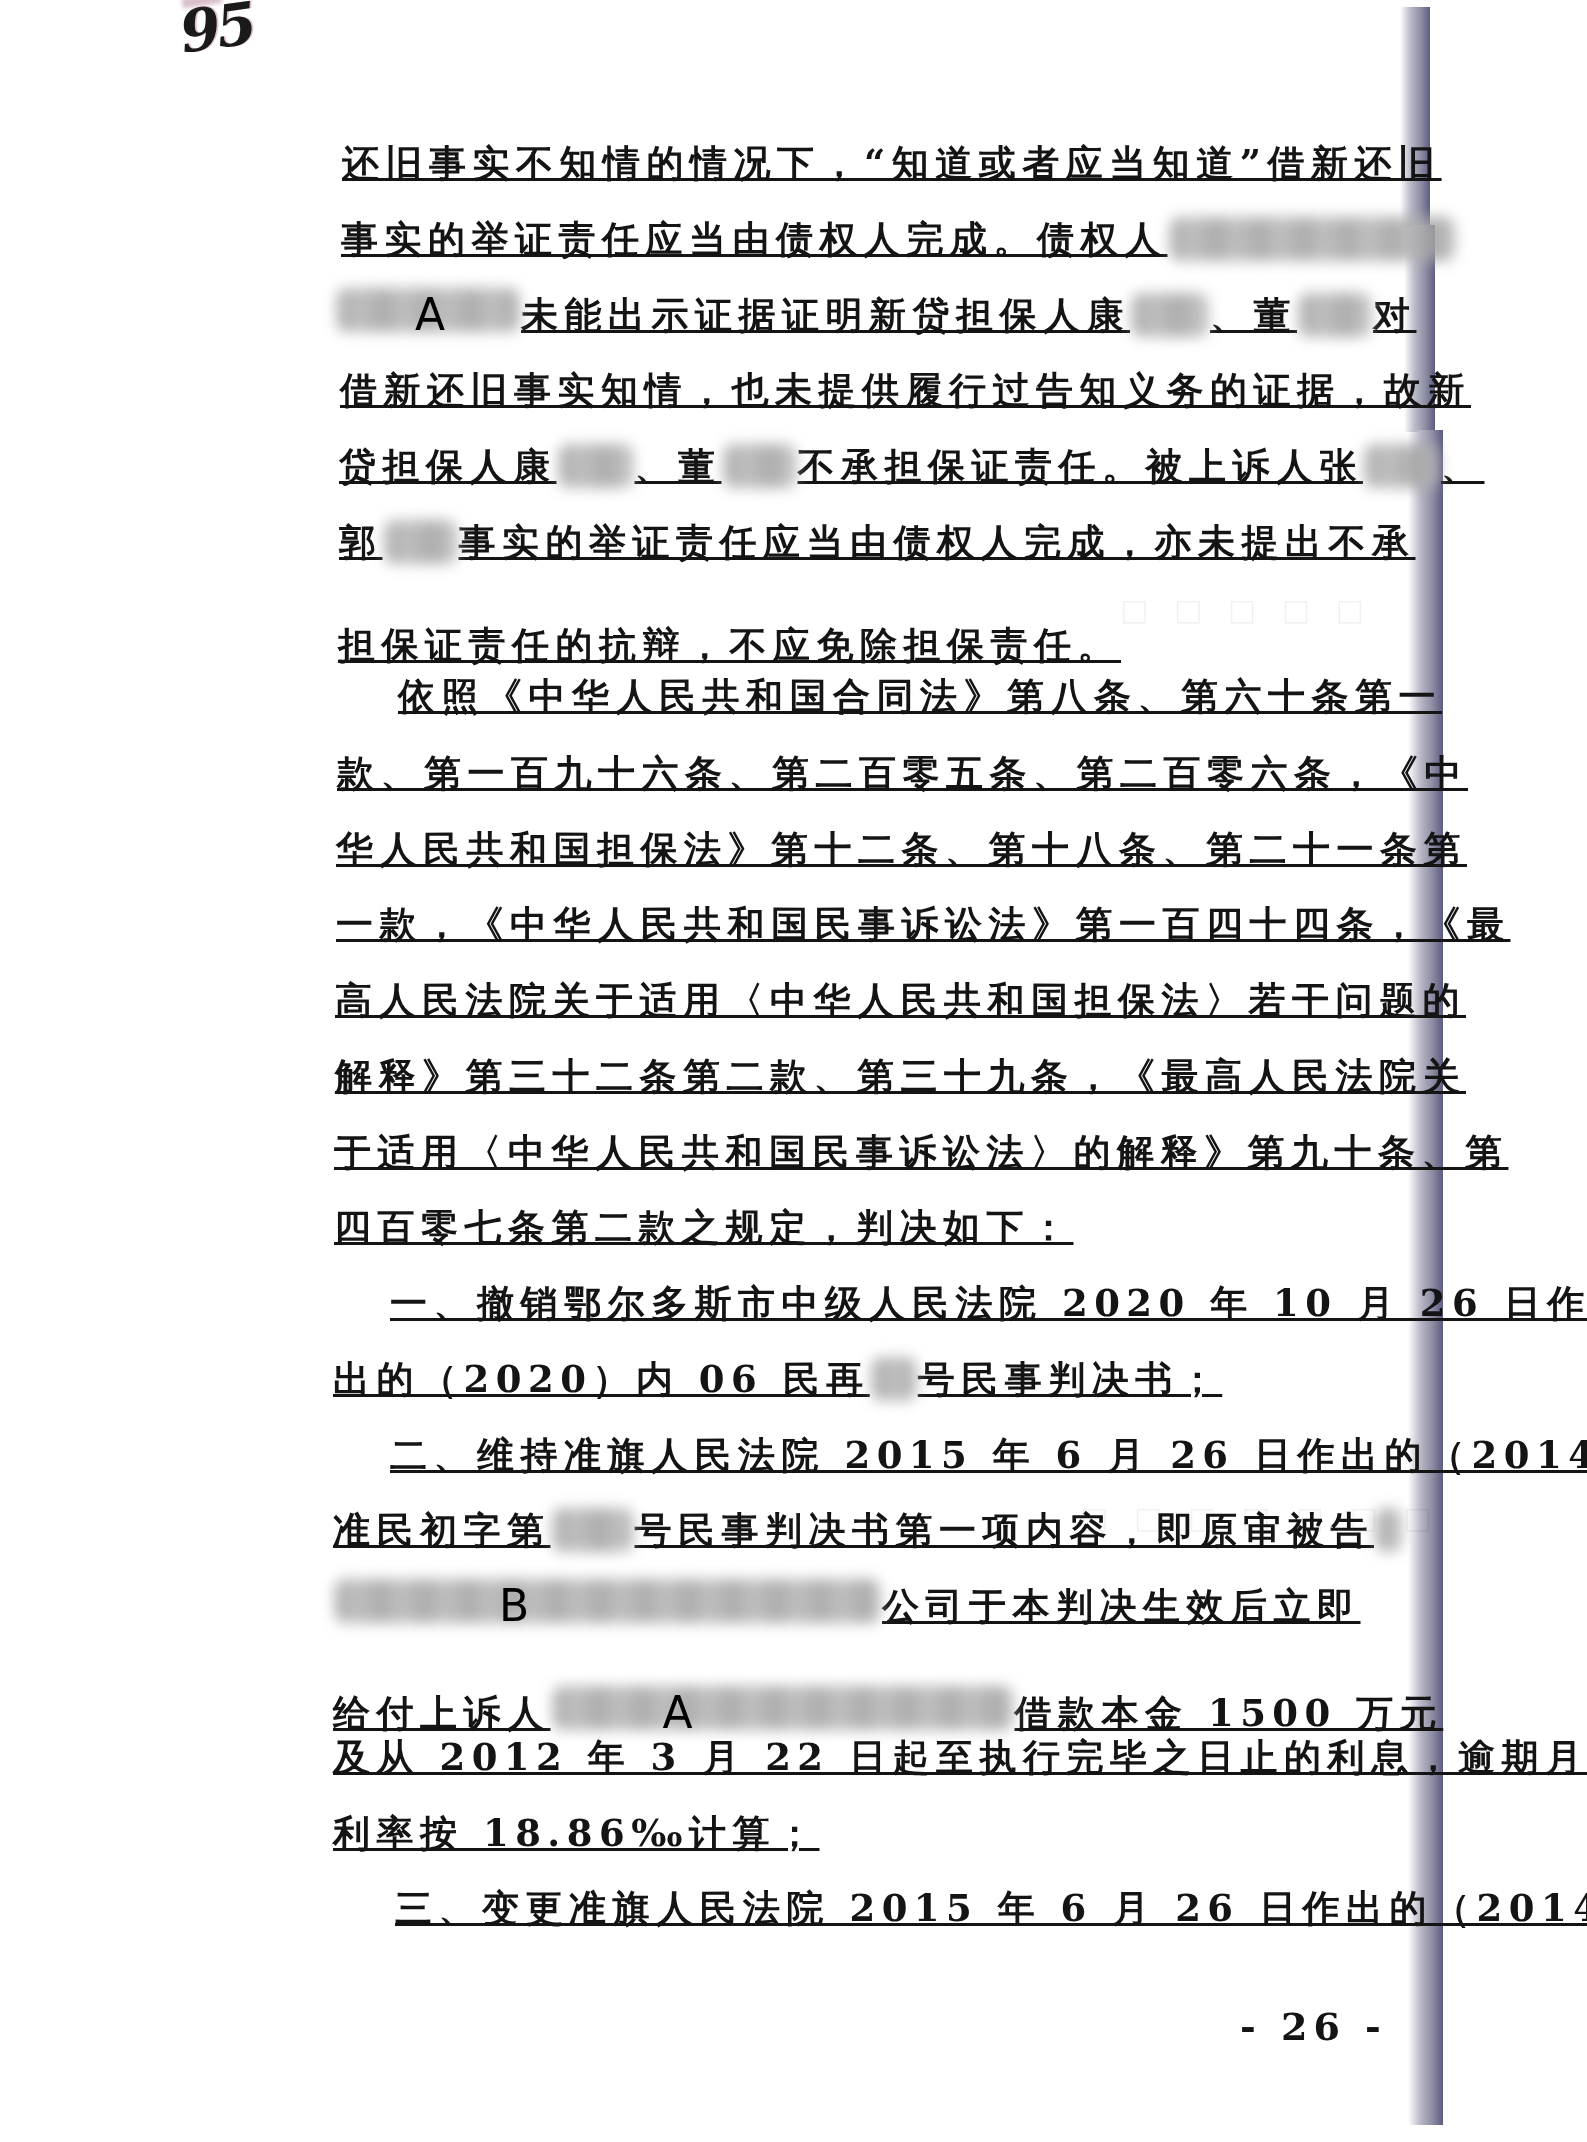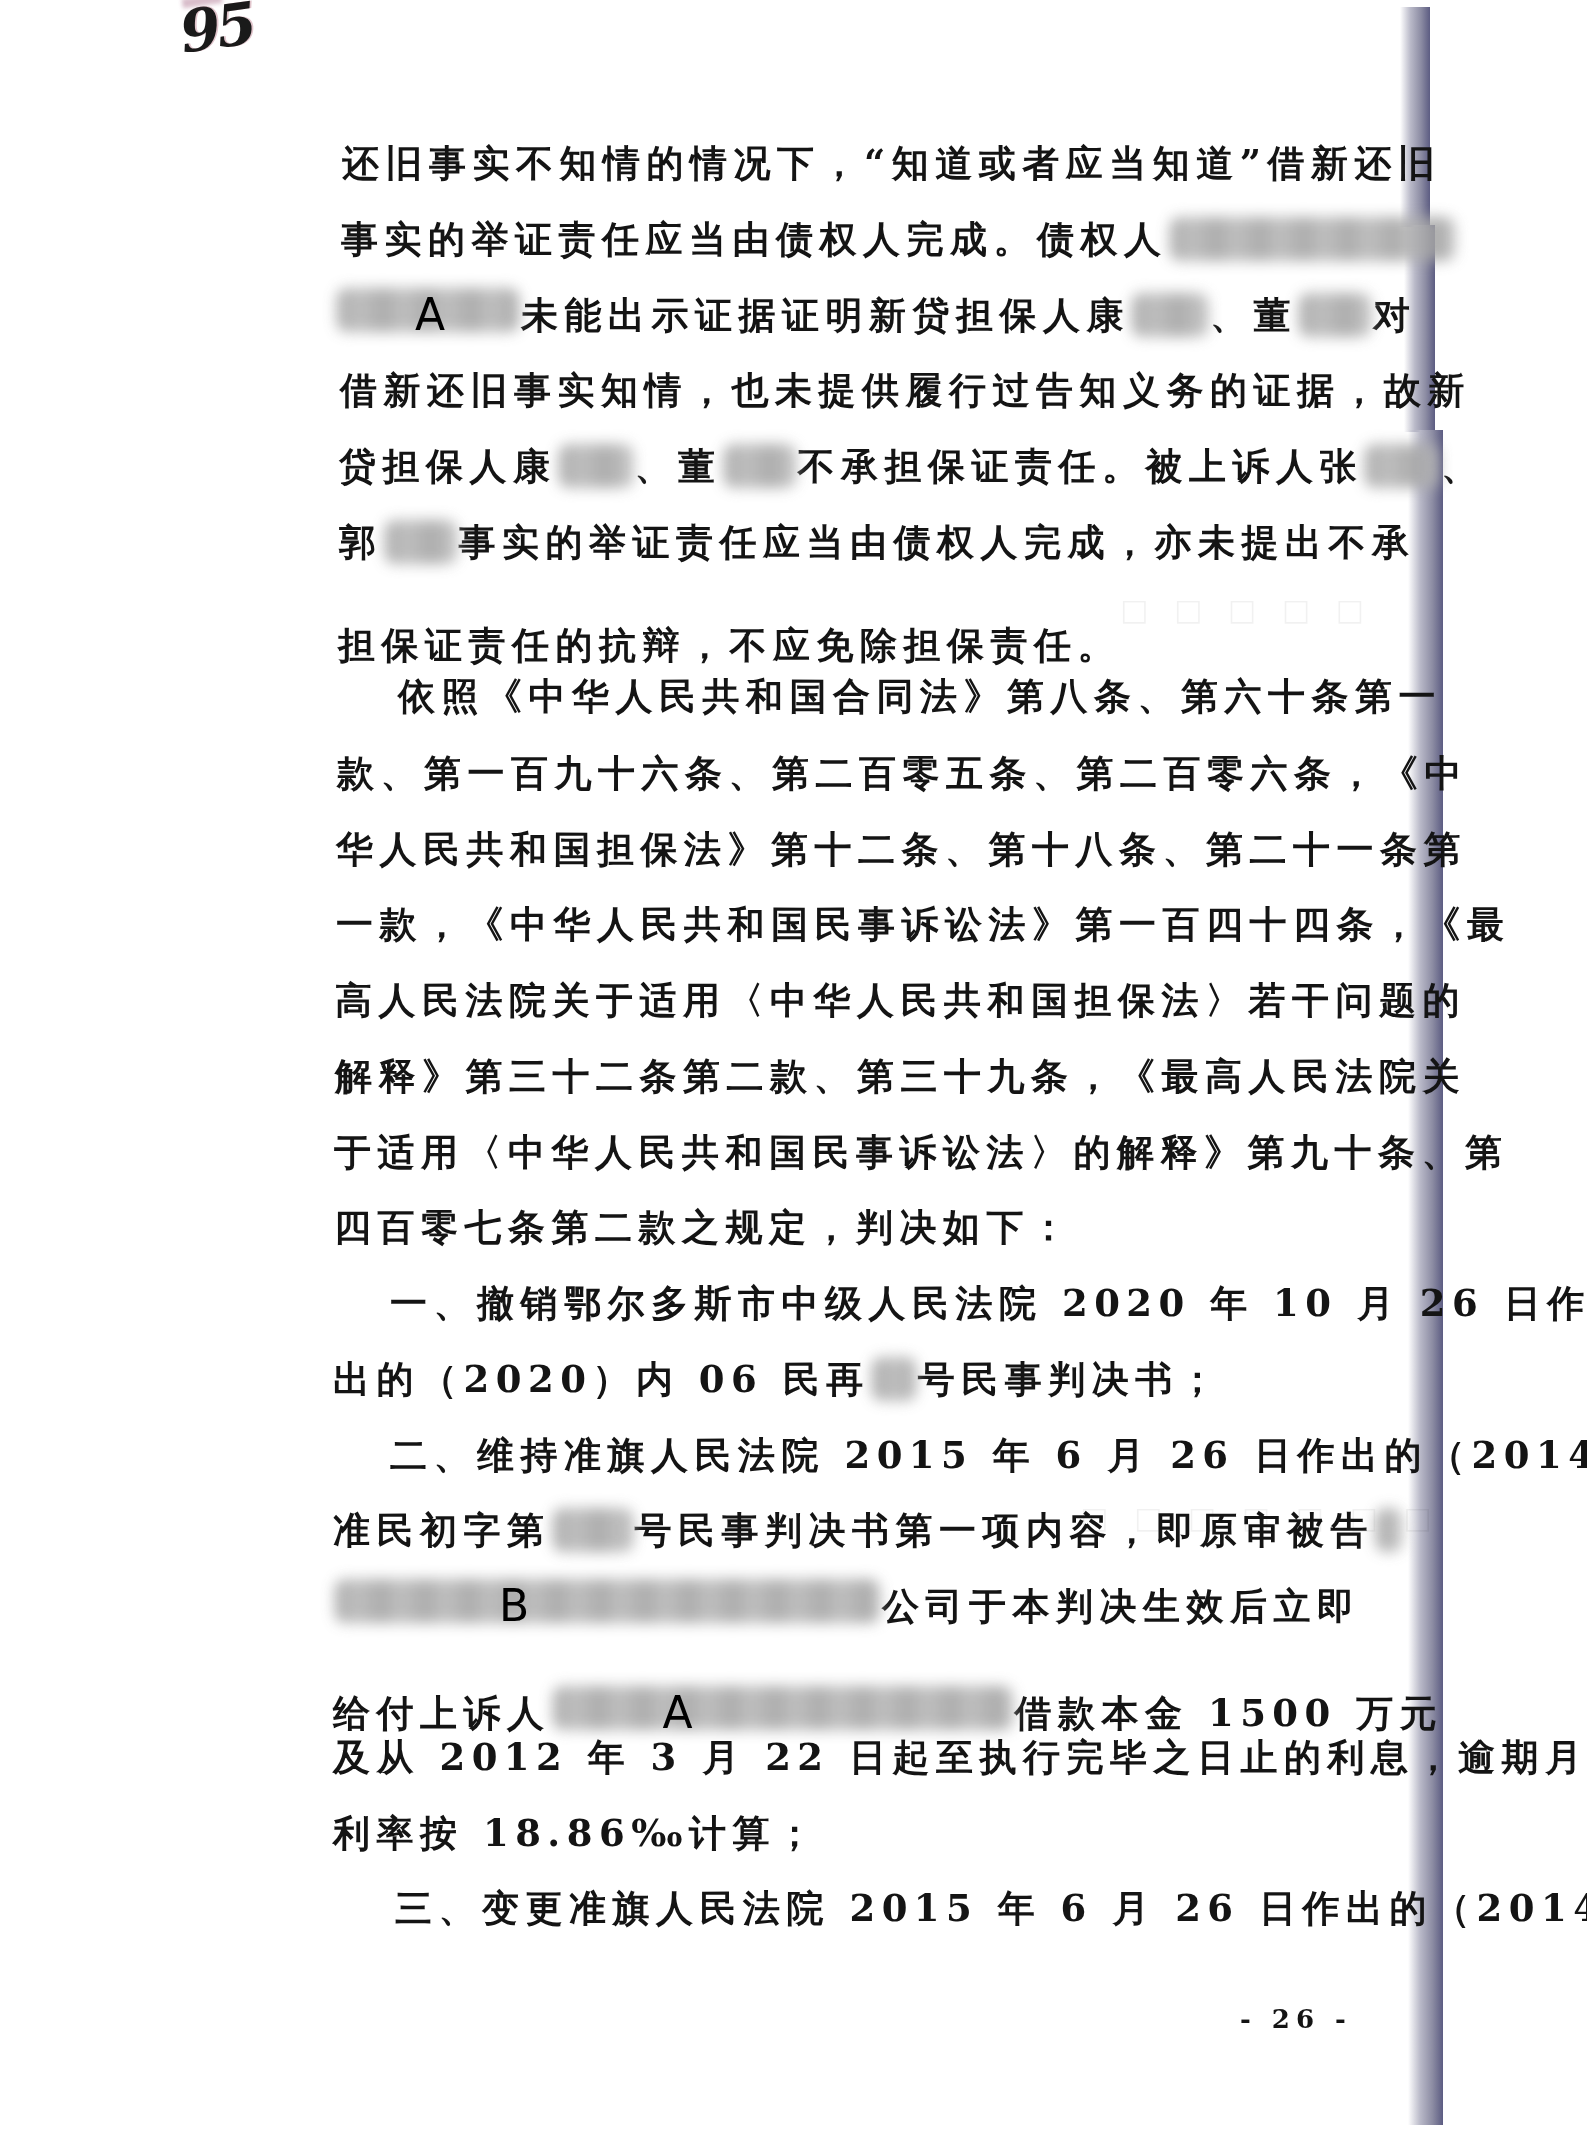--- a/index.html
+++ b/index.html
@@ -50,20 +50,21 @@
   .line {
     position: absolute;
     height: 48px;
     line-height: 48px;
     white-space: nowrap;
     font-size: 37px;
     letter-spacing: 6.5px;
     font-weight: 600;
     display: flex;
     align-items: center;
+    text-decoration: underline;
   }
   .seg { display: inline-block; }
   .redact {
     display: inline-block;
     position: relative;
     height: 44px;
     background: repeating-linear-gradient(to right, #9a9a9a 0px, #b5b5b5 20px, #a3a3a3 44px);
     filter: blur(7px);
     opacity: 0.85;
     border-radius: 10px;
@@ -82,21 +83,21 @@
     font-size: 44px;
     letter-spacing: 0;
     color: #000000;
     line-height: 1;
     z-index: 2;
   }
   .page-number {
     position: absolute;
     left: 1240px;
     top: 2004px;
-    font-size: 26px;
+    font-size: 38px;
     font-weight: 600;
     letter-spacing: 6px;
     font-family: "DejaVu Serif", "Liberation Serif", serif;
     color: #141414;
   }
   .bleed {
     position: absolute;
     color: #000;
     opacity: 0.05;
     font-size: 30px;

